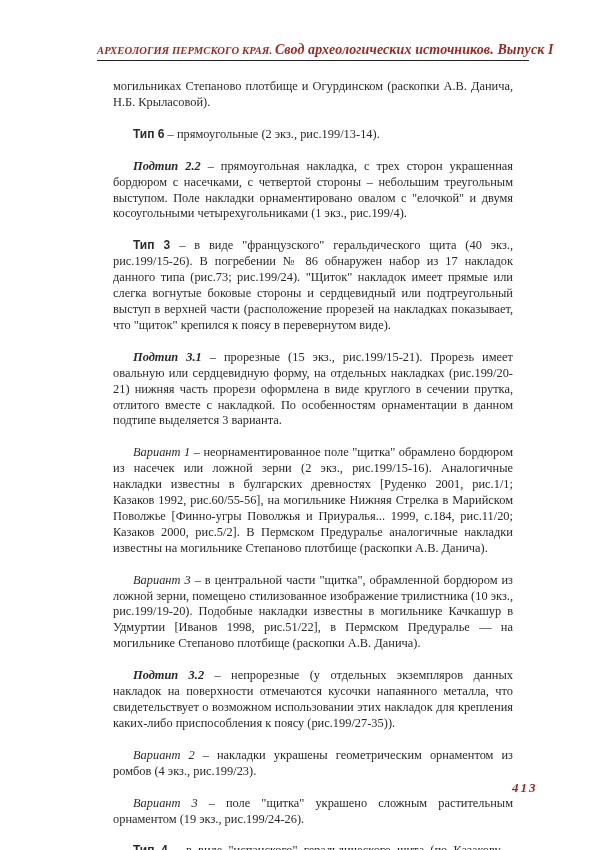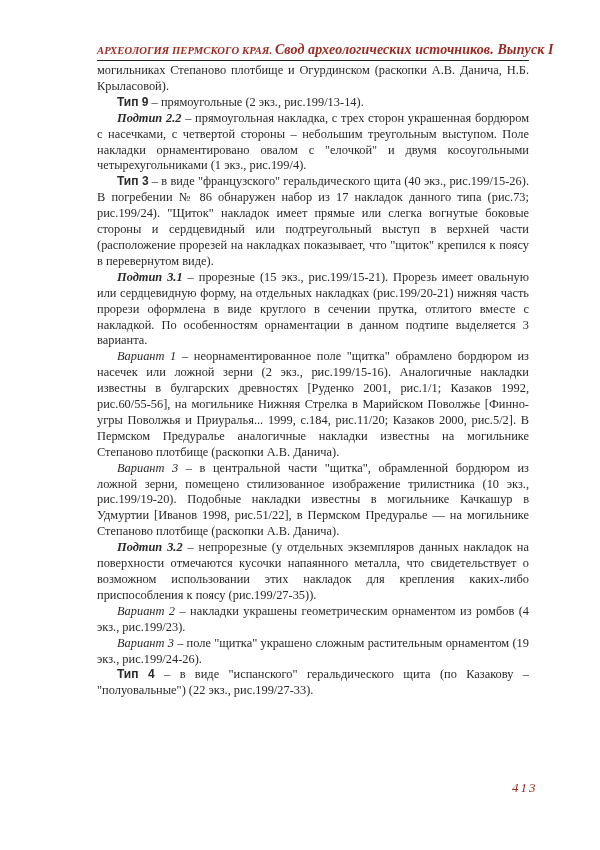--- a/index.html
+++ b/index.html
@@ -9,43 +9,43 @@
     text-align: center; color: #9b2a22;
     font-family: "Liberation Serif", serif; font-style: italic; font-weight: bold;
     font-size: 10.6px; letter-spacing: 0.1px; white-space: nowrap;
   }
   .rule { position: absolute; left: 97px; top: 60px; width: 432px; height: 1px; background: #222; }
   .body-text {
     position: absolute; left: 97px; top: 63px; width: 432px;
     font-family: "Liberation Serif", serif; font-size: 12.4px; line-height: 15.9px;
     color: #2a2a2a; text-align: justify;
   }
-  .body-text p { margin: 0; text-indent: 20px; hyphens: manual; }
+  .body-text p { margin: 16px; text-indent: 20px; hyphens: manual; }
   .body-text p.noindent { text-indent: 0; }
   .kw { font-family: "Liberation Sans", sans-serif; font-weight: bold; font-size: 12px; }
   .kwi { font-weight: bold; font-style: italic; }
   .var { font-style: italic; }
   .page-num {
     position: absolute; left: 512px; top: 780px;
-    color: #9b2a22; font-family: "Liberation Serif", serif; font-style: italic; font-weight: normal;
+    color: #9b2a22; font-family: "Liberation Serif", serif; font-style: italic; font-weight: bold;
     font-size: 13px; letter-spacing: 2px;
   }
 </style>
 </head>
 <body>
 
 <div class="header">
   <span>АРХЕОЛОГИЯ ПЕРМСКОГО КРАЯ.</span>
   <span style="font-size:14px;">Свод археологических источников. Выпуск I</span>
 </div>
 <div class="rule"></div>
 
 <div class="body-text">
   <p class="noindent"><span>могильниках Степаново плотбище и Огурдинском (раскопки А.В. Данича, Н.Б. Крыласовой).</span></p>
-  <p><span class="kw">Тип 9</span><span> – прямоугольные (2 экз., рис.199/13-14).</span></p>
+  <p><span class="kw">Тип 6</span><span> – прямоугольные (2 экз., рис.199/13-14).</span></p>
   <p><span class="kwi">Подтип 2.2</span><span> – прямоугольная накладка, с трех сторон украшенная бордюром с насечками, с четвертой стороны – небольшим треугольным выступом. Поле накладки орнаментировано овалом с "елочкой" и двумя косоугольными четырехугольниками (1 экз., рис.199/4).</span></p>
   <p><span class="kw">Тип 3</span><span> – в виде "французского" геральдического щита (40 экз., рис.199/15-26). В погребении № 86 обнаружен набор из 17 накладок данного типа (рис.73; рис.199/24). "Щиток" накладок имеет прямые или слегка вогнутые боковые стороны и сердцевидный или подтреугольный выступ в верхней части (расположение прорезей на накладках показывает, что "щиток" крепился к поясу в перевернутом виде).</span></p>
   <p><span class="kwi">Подтип 3.1</span><span> – прорезные (15 экз., рис.199/15-21). Прорезь имеет овальную или сердцевидную форму, на отдельных накладках (рис.199/20-21) нижняя часть прорези оформлена в виде круглого в сечении прутка, отлитого вместе с накладкой. По особенностям орнаментации в данном подтипе выделяется 3 варианта.</span></p>
   <p><span class="var">Вариант 1</span><span> – неорнаментированное поле "щитка" обрамлено бордюром из насечек или ложной зерни (2 экз., рис.199/15-16). Аналогичные накладки известны в булгарских древностях [Руденко 2001, рис.1/1; Казаков 1992, рис.60/55-56], на могильнике Нижняя Стрелка в Марийском Поволжье [Финно-угры Поволжья и Приуралья... 1999, с.184, рис.11/20; Казаков 2000, рис.5/2]. В Пермском Предуралье аналогичные накладки известны на могильнике Степаново плотбище (раскопки А.В. Данича).</span></p>
   <p><span class="var">Вариант 3</span><span> – в центральной части "щитка", обрамленной бордюром из ложной зерни, помещено стилизованное изображение трилистника (10 экз., рис.199/19-20). Подобные накладки известны в могильнике Качкашур в Удмуртии [Иванов 1998, рис.51/22], в Пермском Предуралье — на могильнике Степаново плотбище (раскопки А.В. Данича).</span></p>
   <p><span class="kwi">Подтип 3.2</span><span> – непрорезные (у отдельных экземпляров данных накладок на поверхности отмечаются кусочки напаянного металла, что свидетельствует о возможном использовании этих накладок для крепления каких-либо приспособления к поясу (рис.199/27-35)).</span></p>
   <p><span class="var">Вариант 2</span><span> – накладки украшены геометрическим орнаментом из ромбов (4 экз., рис.199/23).</span></p>
   <p><span class="var">Вариант 3</span><span> – поле "щитка" украшено сложным растительным орнаментом (19 экз., рис.199/24-26).</span></p>
   <p><span class="kw">Тип 4</span><span> – в виде "испанского" геральдического щита (по Казакову – "полуовальные") (22 экз., рис.199/27-33).</span></p>
 </div>

